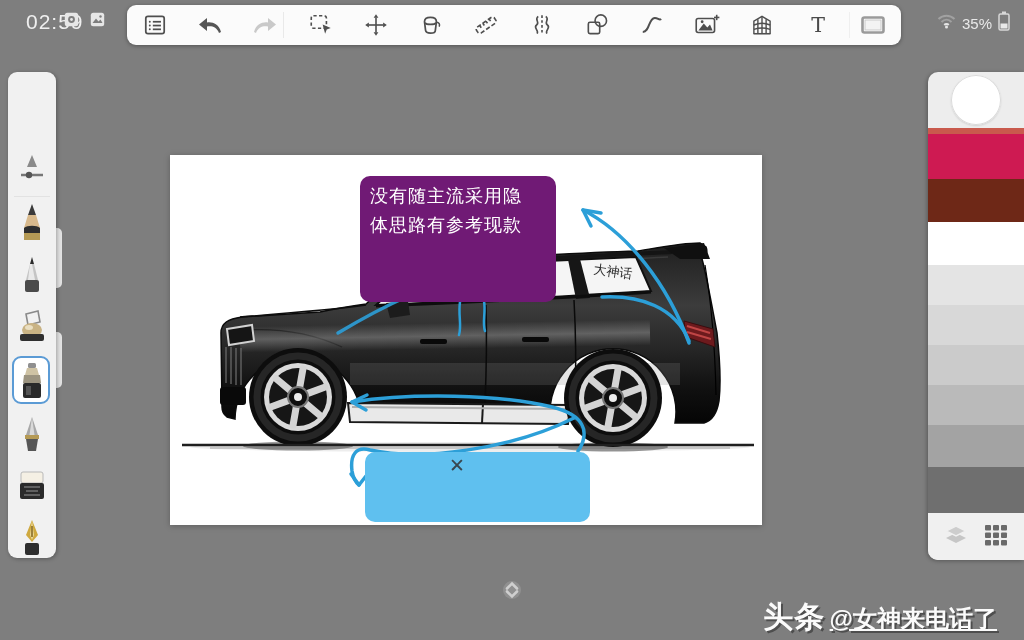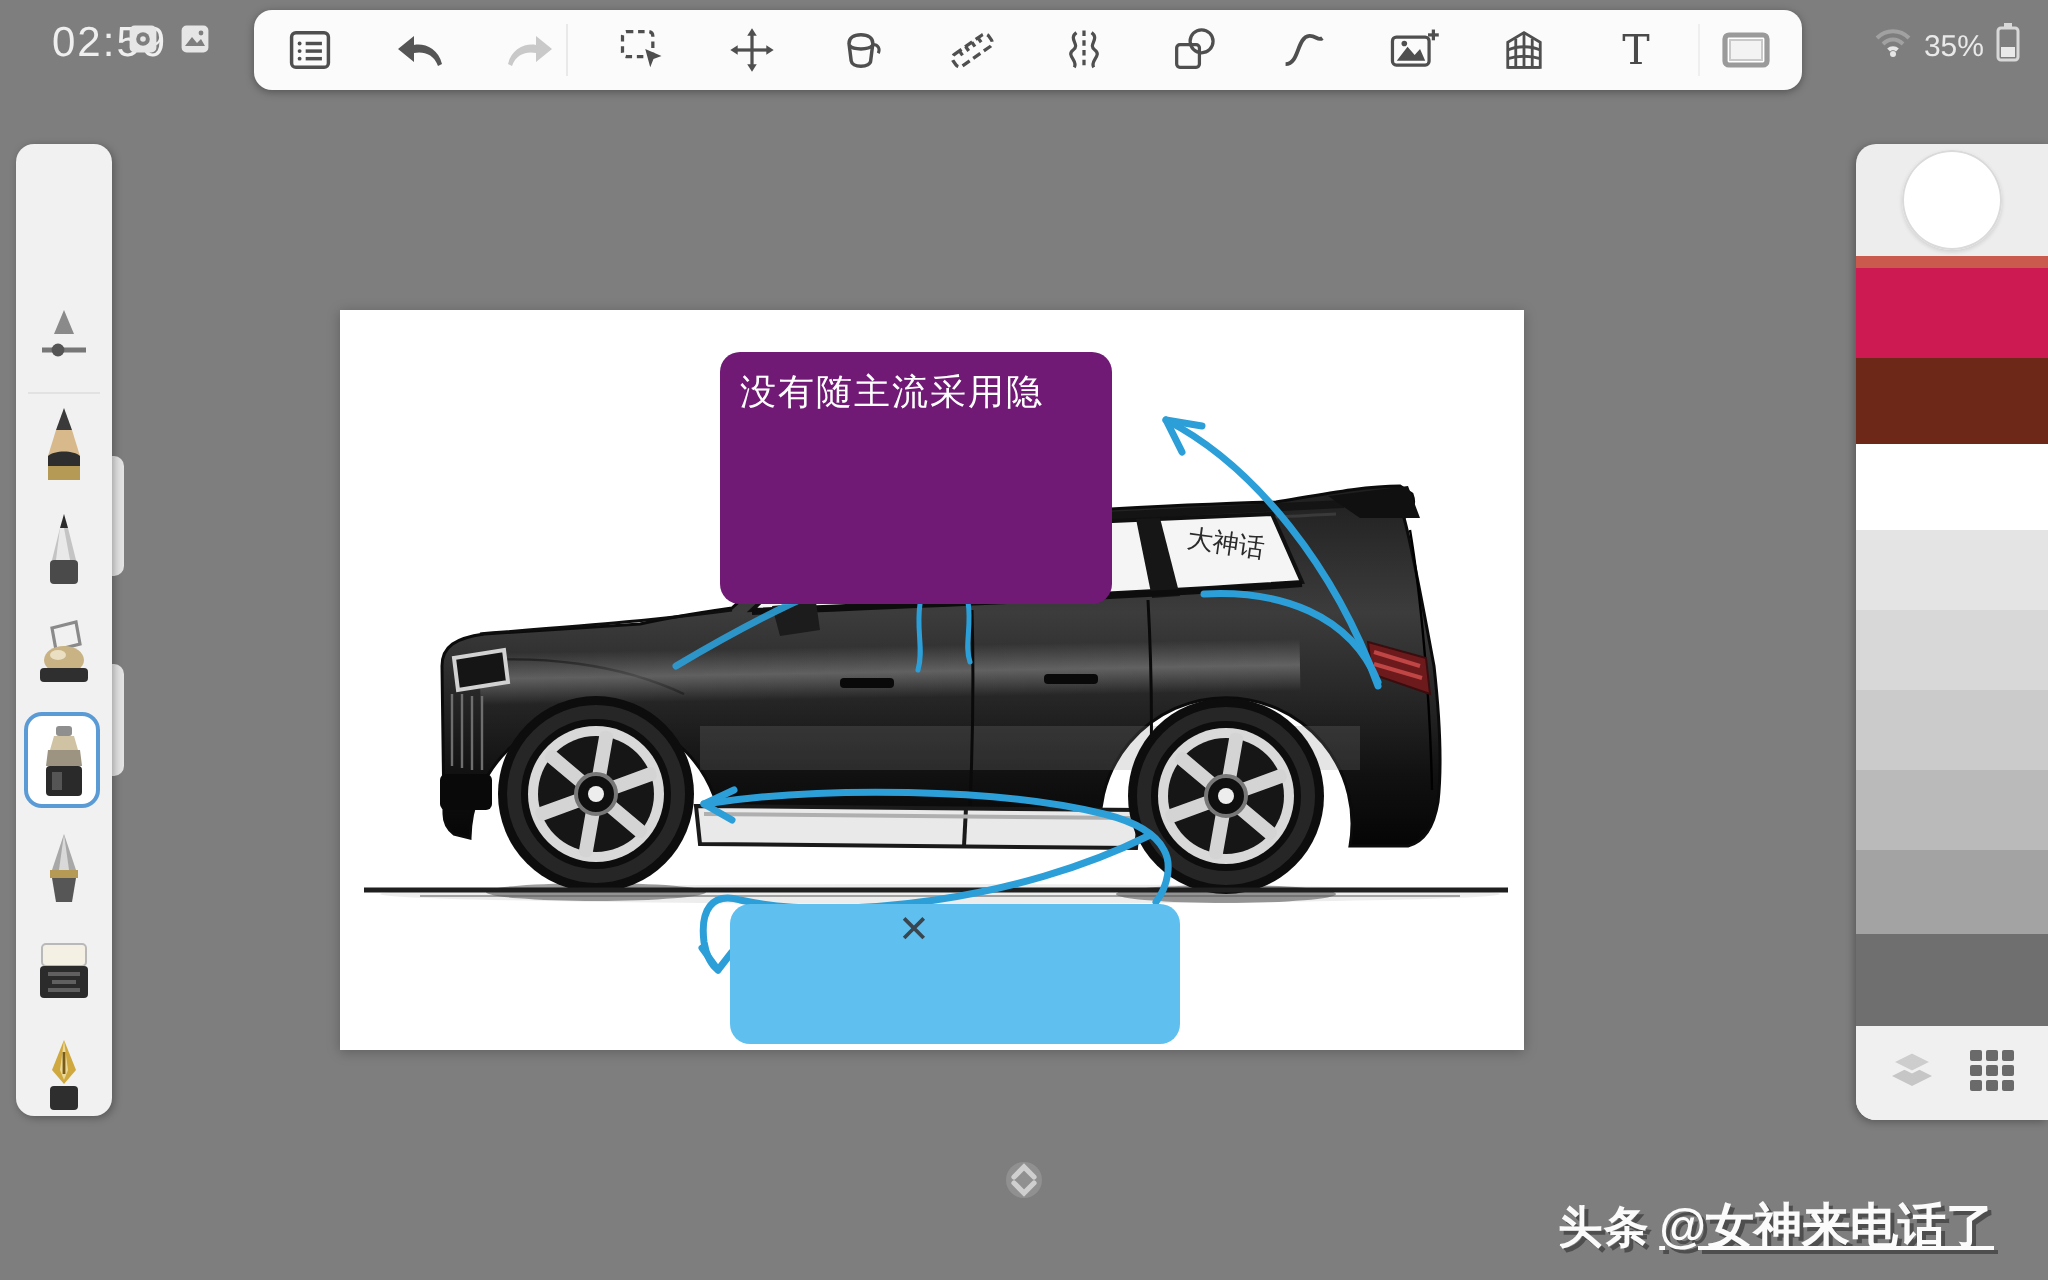--- a/index.html
+++ b/index.html
@@ -67,21 +67,21 @@
   .pal-header{height:56px;display:flex;align-items:center;justify-content:center;}
   .cur-color{width:50px;height:50px;border-radius:50%;box-shadow:0 0 0 1px #DADADA inset, 0 1px 2px rgba(0,0,0,.12);}
   .swatch{width:100%;cursor:pointer;}
   .pal-footer{position:absolute;left:0;bottom:0;width:100%;height:47px;background:#F0F0F0;
     display:flex;align-items:center;justify-content:center;gap:16px;}
   .pal-footer button{border:0;background:transparent;padding:0;cursor:pointer;}
   
   .page-handle{position:absolute;left:496px;top:580px;width:32px;height:20px;border:0;background:transparent;padding:0;cursor:pointer;}
   .watermark{position:absolute;right:27px;top:597px;white-space:nowrap;color:#FBFBFB;
     text-shadow:2px 2px 0 #4E4E4E;}
-  .wm-brand{font-size:22px;font-weight:900;letter-spacing:1px;}
+  .wm-brand{font-size:30px;font-weight:900;letter-spacing:1px;}
   .wm-handle{font-size:24px;font-weight:700;text-decoration:underline;}
 </style>
 </head>
 <body>
 
 <div class="statusbar">
   <span class="clock">02:59</span>
   <span class="notif n1">
     <svg width="15" height="15" viewBox="0 0 15 15">
         <rect x="0.8" y="0.8" width="13.4" height="13.4" rx="2.5" fill="#E6E6E6"></rect>
@@ -413,20 +413,21 @@
       <path d="M182,247 L197,240 M182,247 L196,255"></path>
       <path d="M404,263 C340,295 250,306 200,295 C186,291 180,300 182,316 C183,322 185,327 189,330"></path>
       <path d="M189,330 L181,319 M189,330 L196,321"></path>
     </g>
   </svg>
 
   <div class="signature">大神话</div>
 
   <div class="note note-top" style="background: #701a75;">
     <div>没有随主流采用隐</div>
+    <div>体思路有参考现款</div>
   </div>
 
   <div class="note note-bottom" style="background: rgb(95, 192, 239);">
     <span class="xmark">✕</span>
   </div>
 </div>
 
 <div class="palette">
   <div class="pal-header">
     <div class="cur-color" style="background: rgb(255, 255, 255);"></div>

